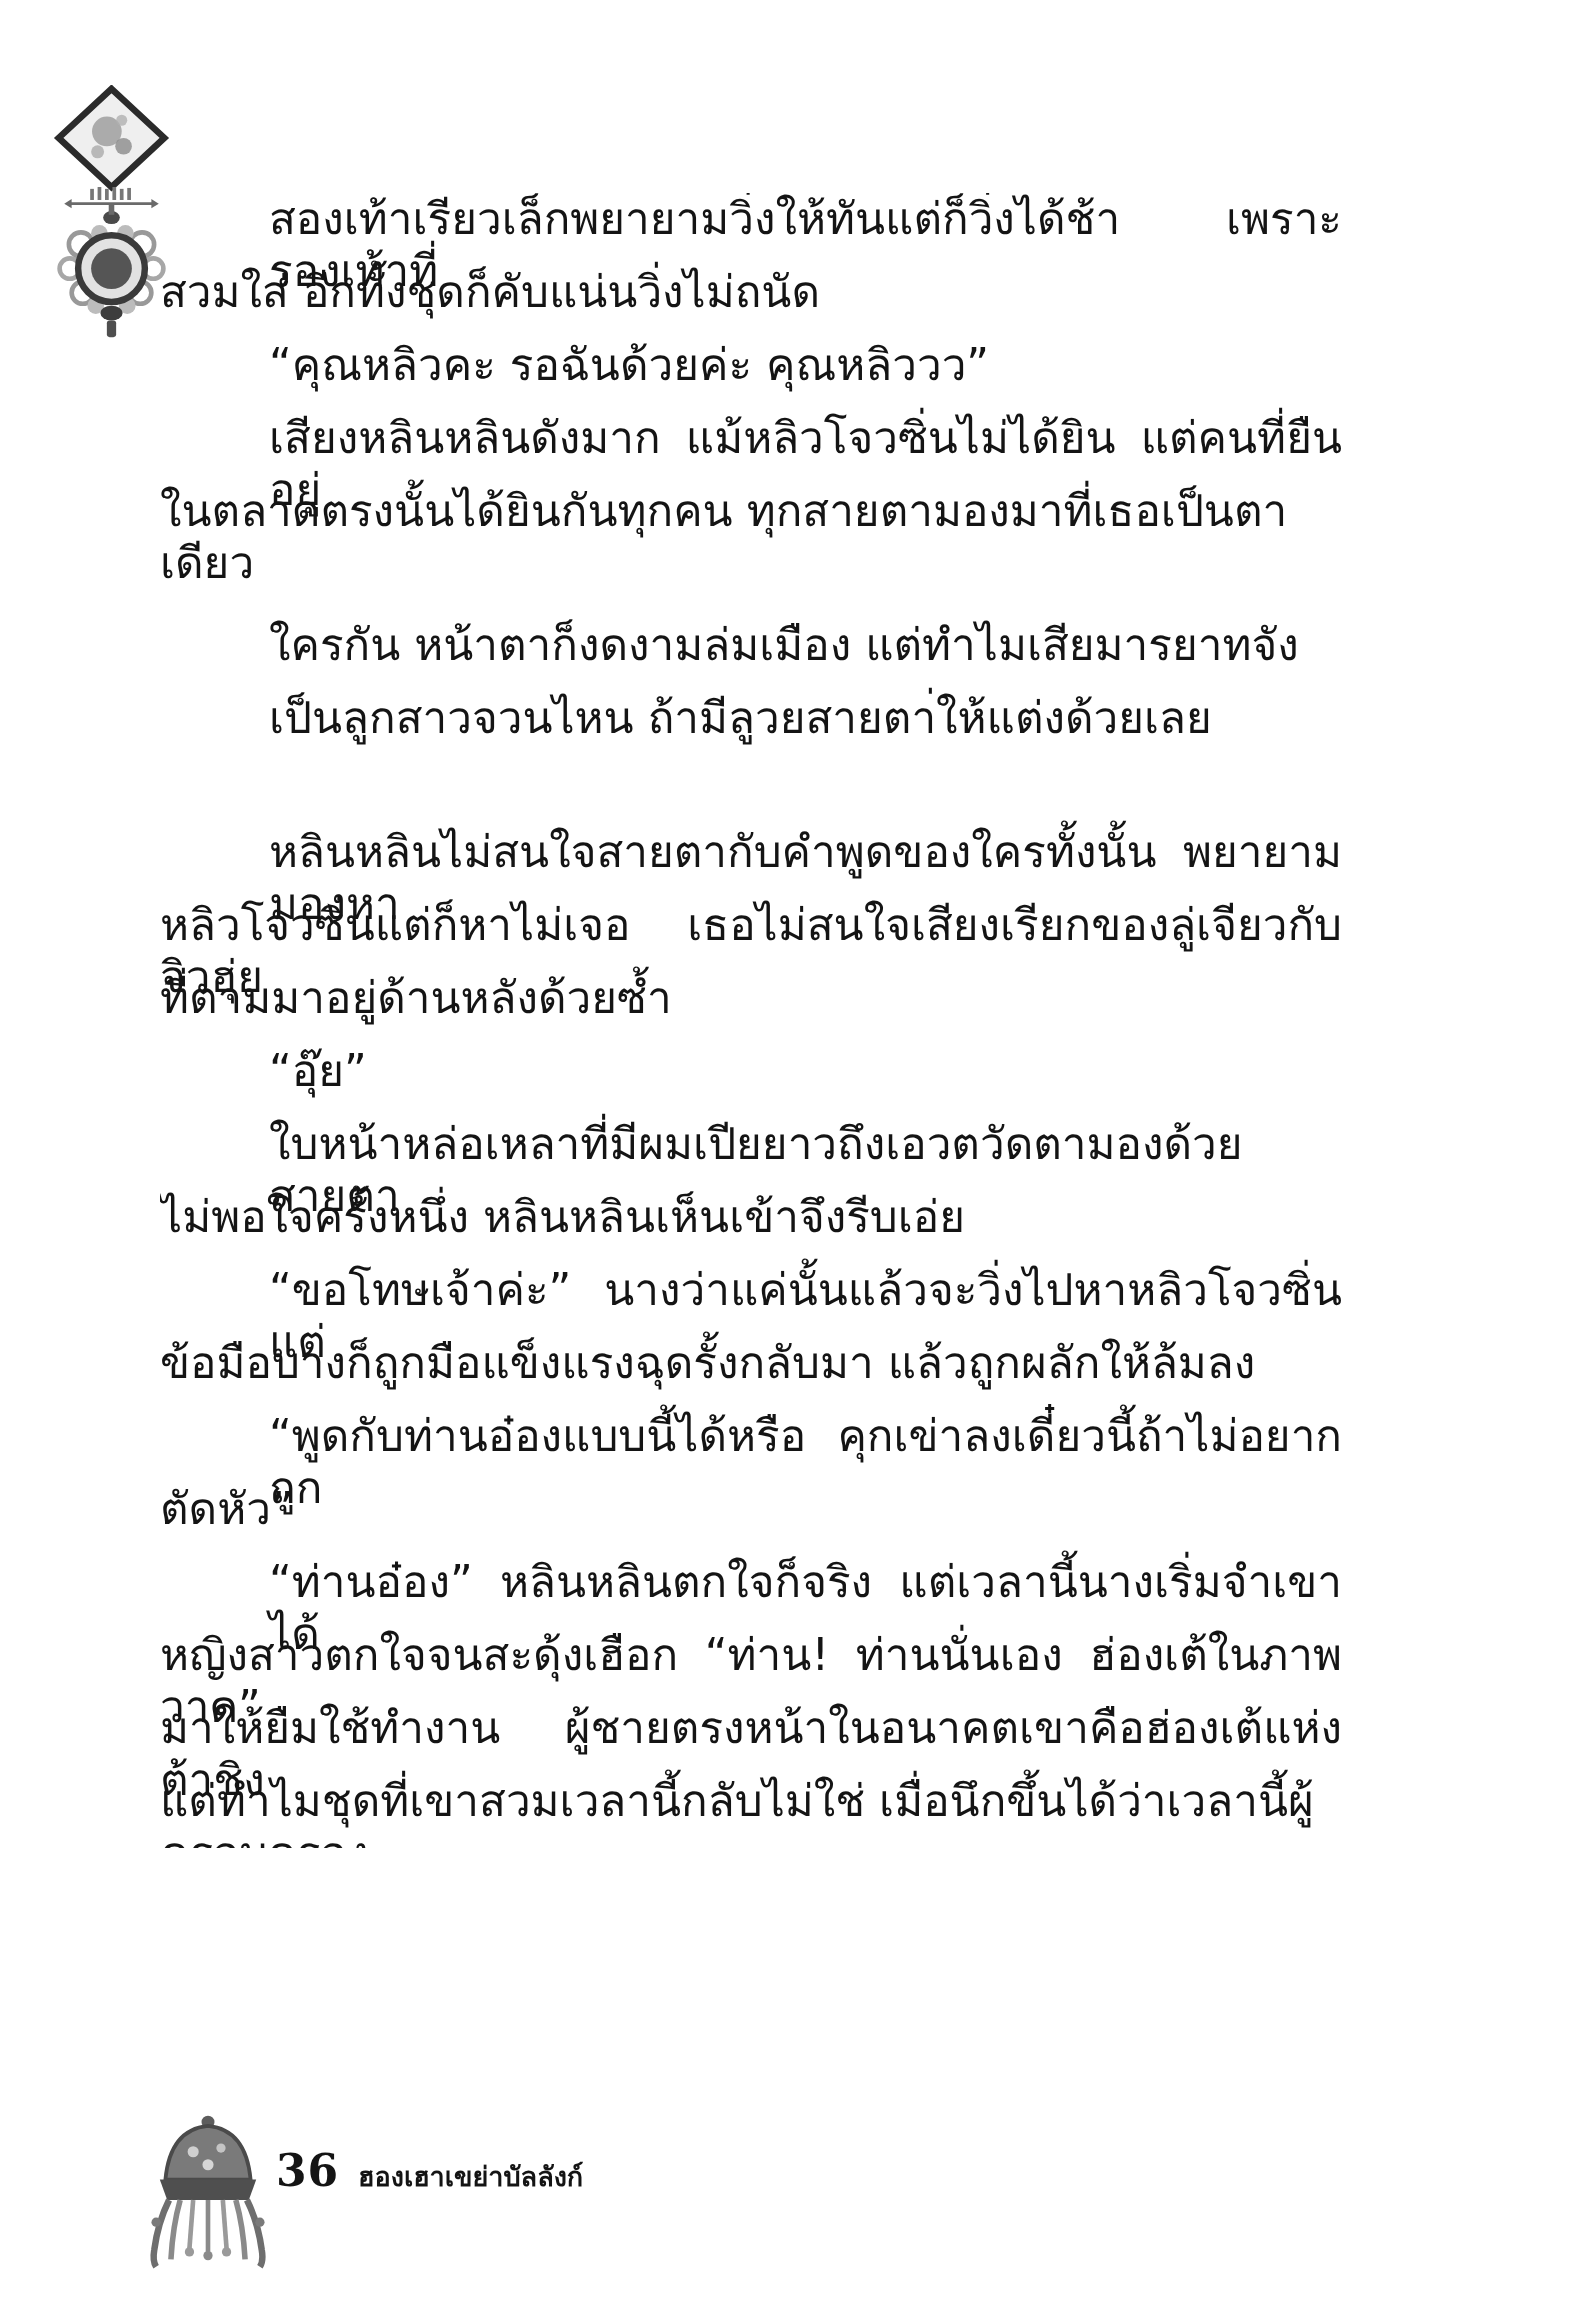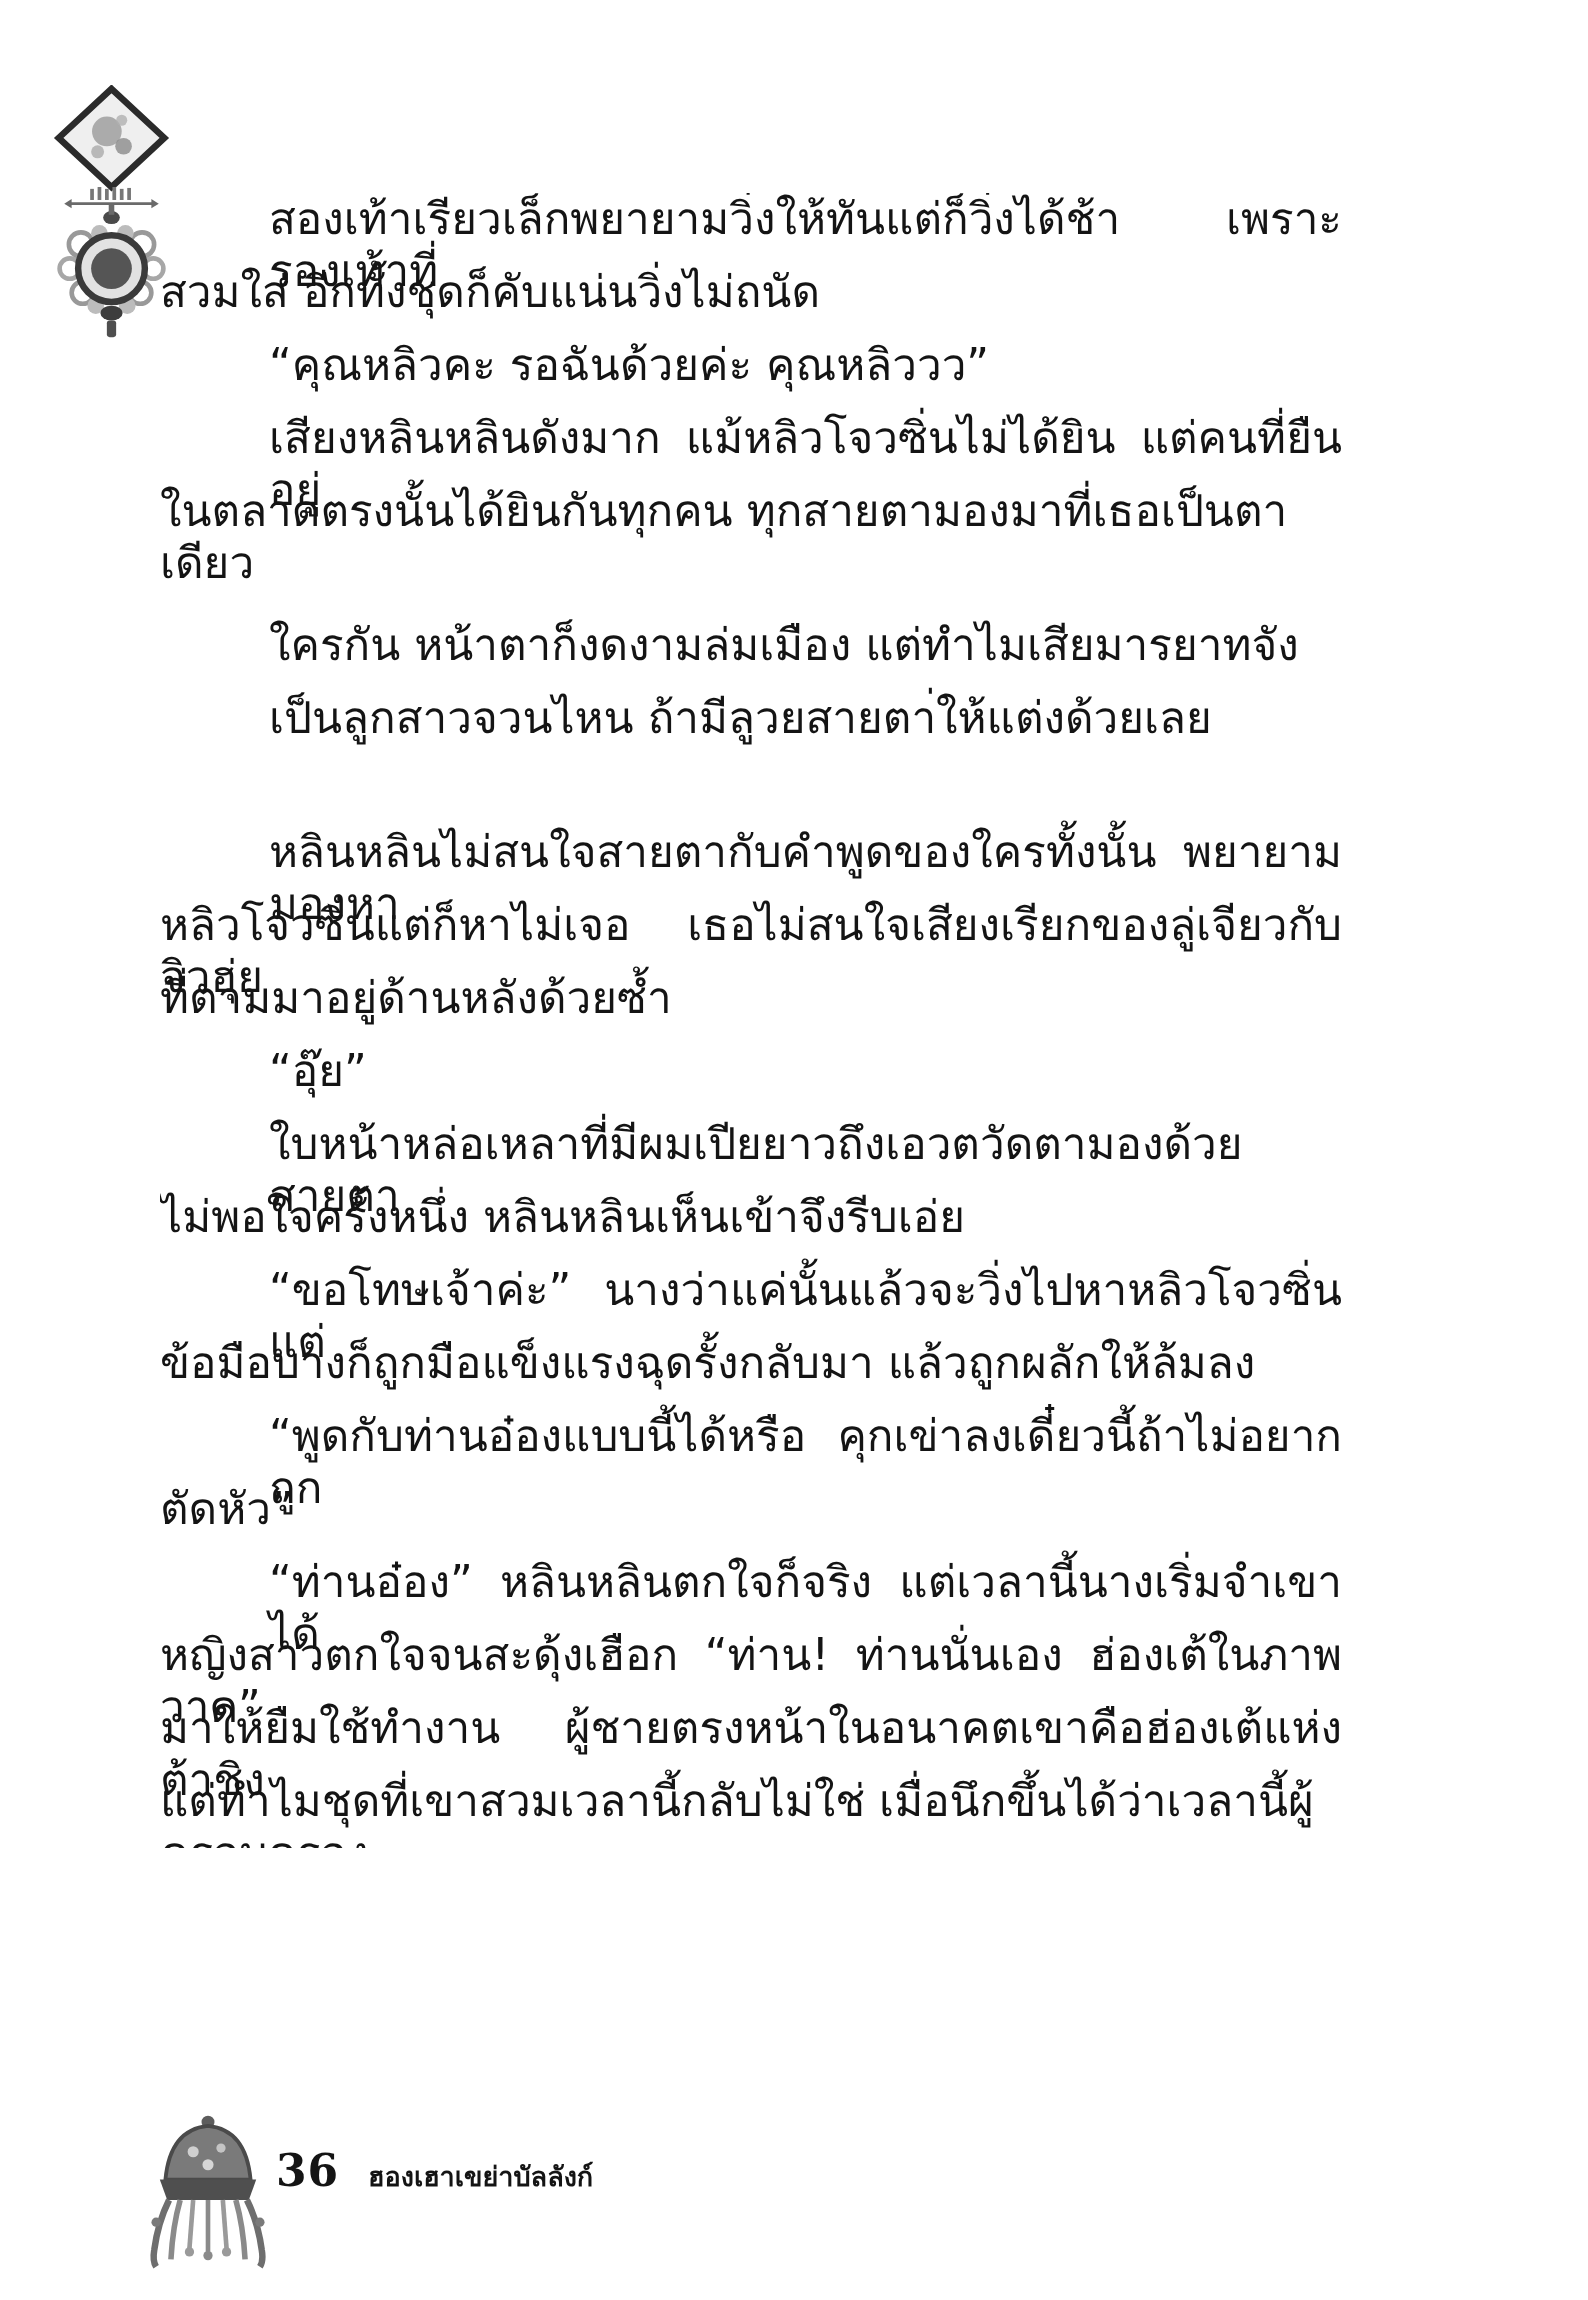--- a/index.html
+++ b/index.html
@@ -50,21 +50,21 @@
     height: 165px;
   }
 
   
   .footer {
     position: absolute;
     left: 276px;
     top: 2145px;
     display: flex;
     align-items: baseline;
-    gap: 29px;
+    gap: 19px;
     justify-content: space-between;
   }
   .page-number {
     font-family: "DejaVu Serif", serif;
     font-size: 44px;
     font-weight: 600;
     letter-spacing: 0.9px;
   }
   .book-title {
     font-family: "DejaVu Sans", sans-serif;

